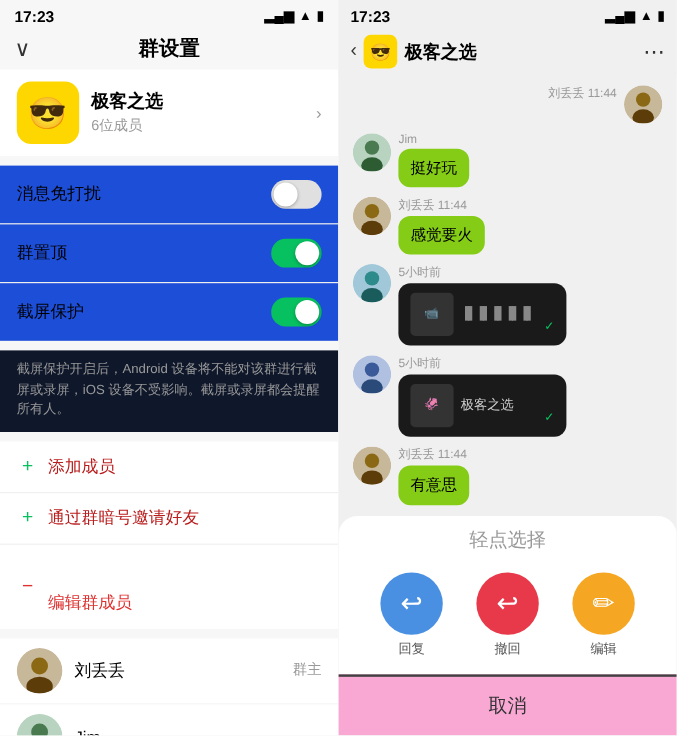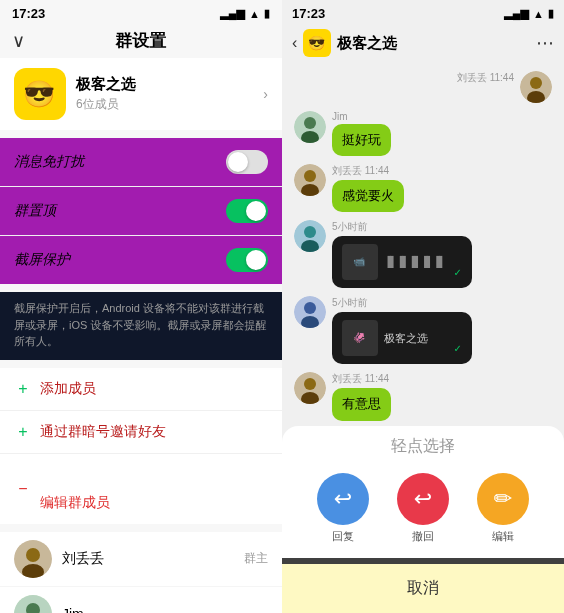--- a/index.html
+++ b/index.html
@@ -73,23 +73,22 @@
       font-size: 26px;
       margin-right: 10px;
       flex-shrink: 0;
     }
     .group-text { flex: 1; }
     .group-name { font-size: 15px; font-weight: 600; color: #000; }
     .group-members { font-size: 12px; color: #999; margin-top: 2px; }
     .chevron-right { color: #999; font-size: 14px; }
 
     .section-white {
-      background: #a21caf;
+      background: #1d4ed8;
       margin-bottom: 8px;
-      font-style: italic;
     }
     .setting-row {
       display: flex;
       align-items: center;
       justify-content: space-between;
       padding: 12px 14px;
       border-bottom: 1px solid #f0f0f0;
     }
     .setting-row:last-child { border-bottom: none; }
     .setting-label { font-size: 14px; color: #000; }
@@ -334,28 +333,28 @@
       align-items: center;
       justify-content: center;
       font-size: 22px;
     }
     .action-btn-circle.blue { background: #4A90E2; color: #fff; }
     .action-btn-circle.red { background: #E8394A; color: #fff; }
     .action-btn-circle.yellow { background: #F5A623; color: #fff; }
     .action-btn-label { font-size: 11px; color: #555; }
 
     .cancel-bar {
-      background: #fef9c3;
+      background: #f9a8d4;
       text-align: center;
       padding: 14px 0;
       margin-top: 2px;
       font-size: 16px;
       color: #333;
       font-weight: 500;
-      border-top: 6px solid #404040;
+      border-top: 2px solid #404040;
     }
 
     
     .chat-messages::-webkit-scrollbar { display: none; }
   </style>
 </head>
 <body>
 
 <div class="left-panel">
 

